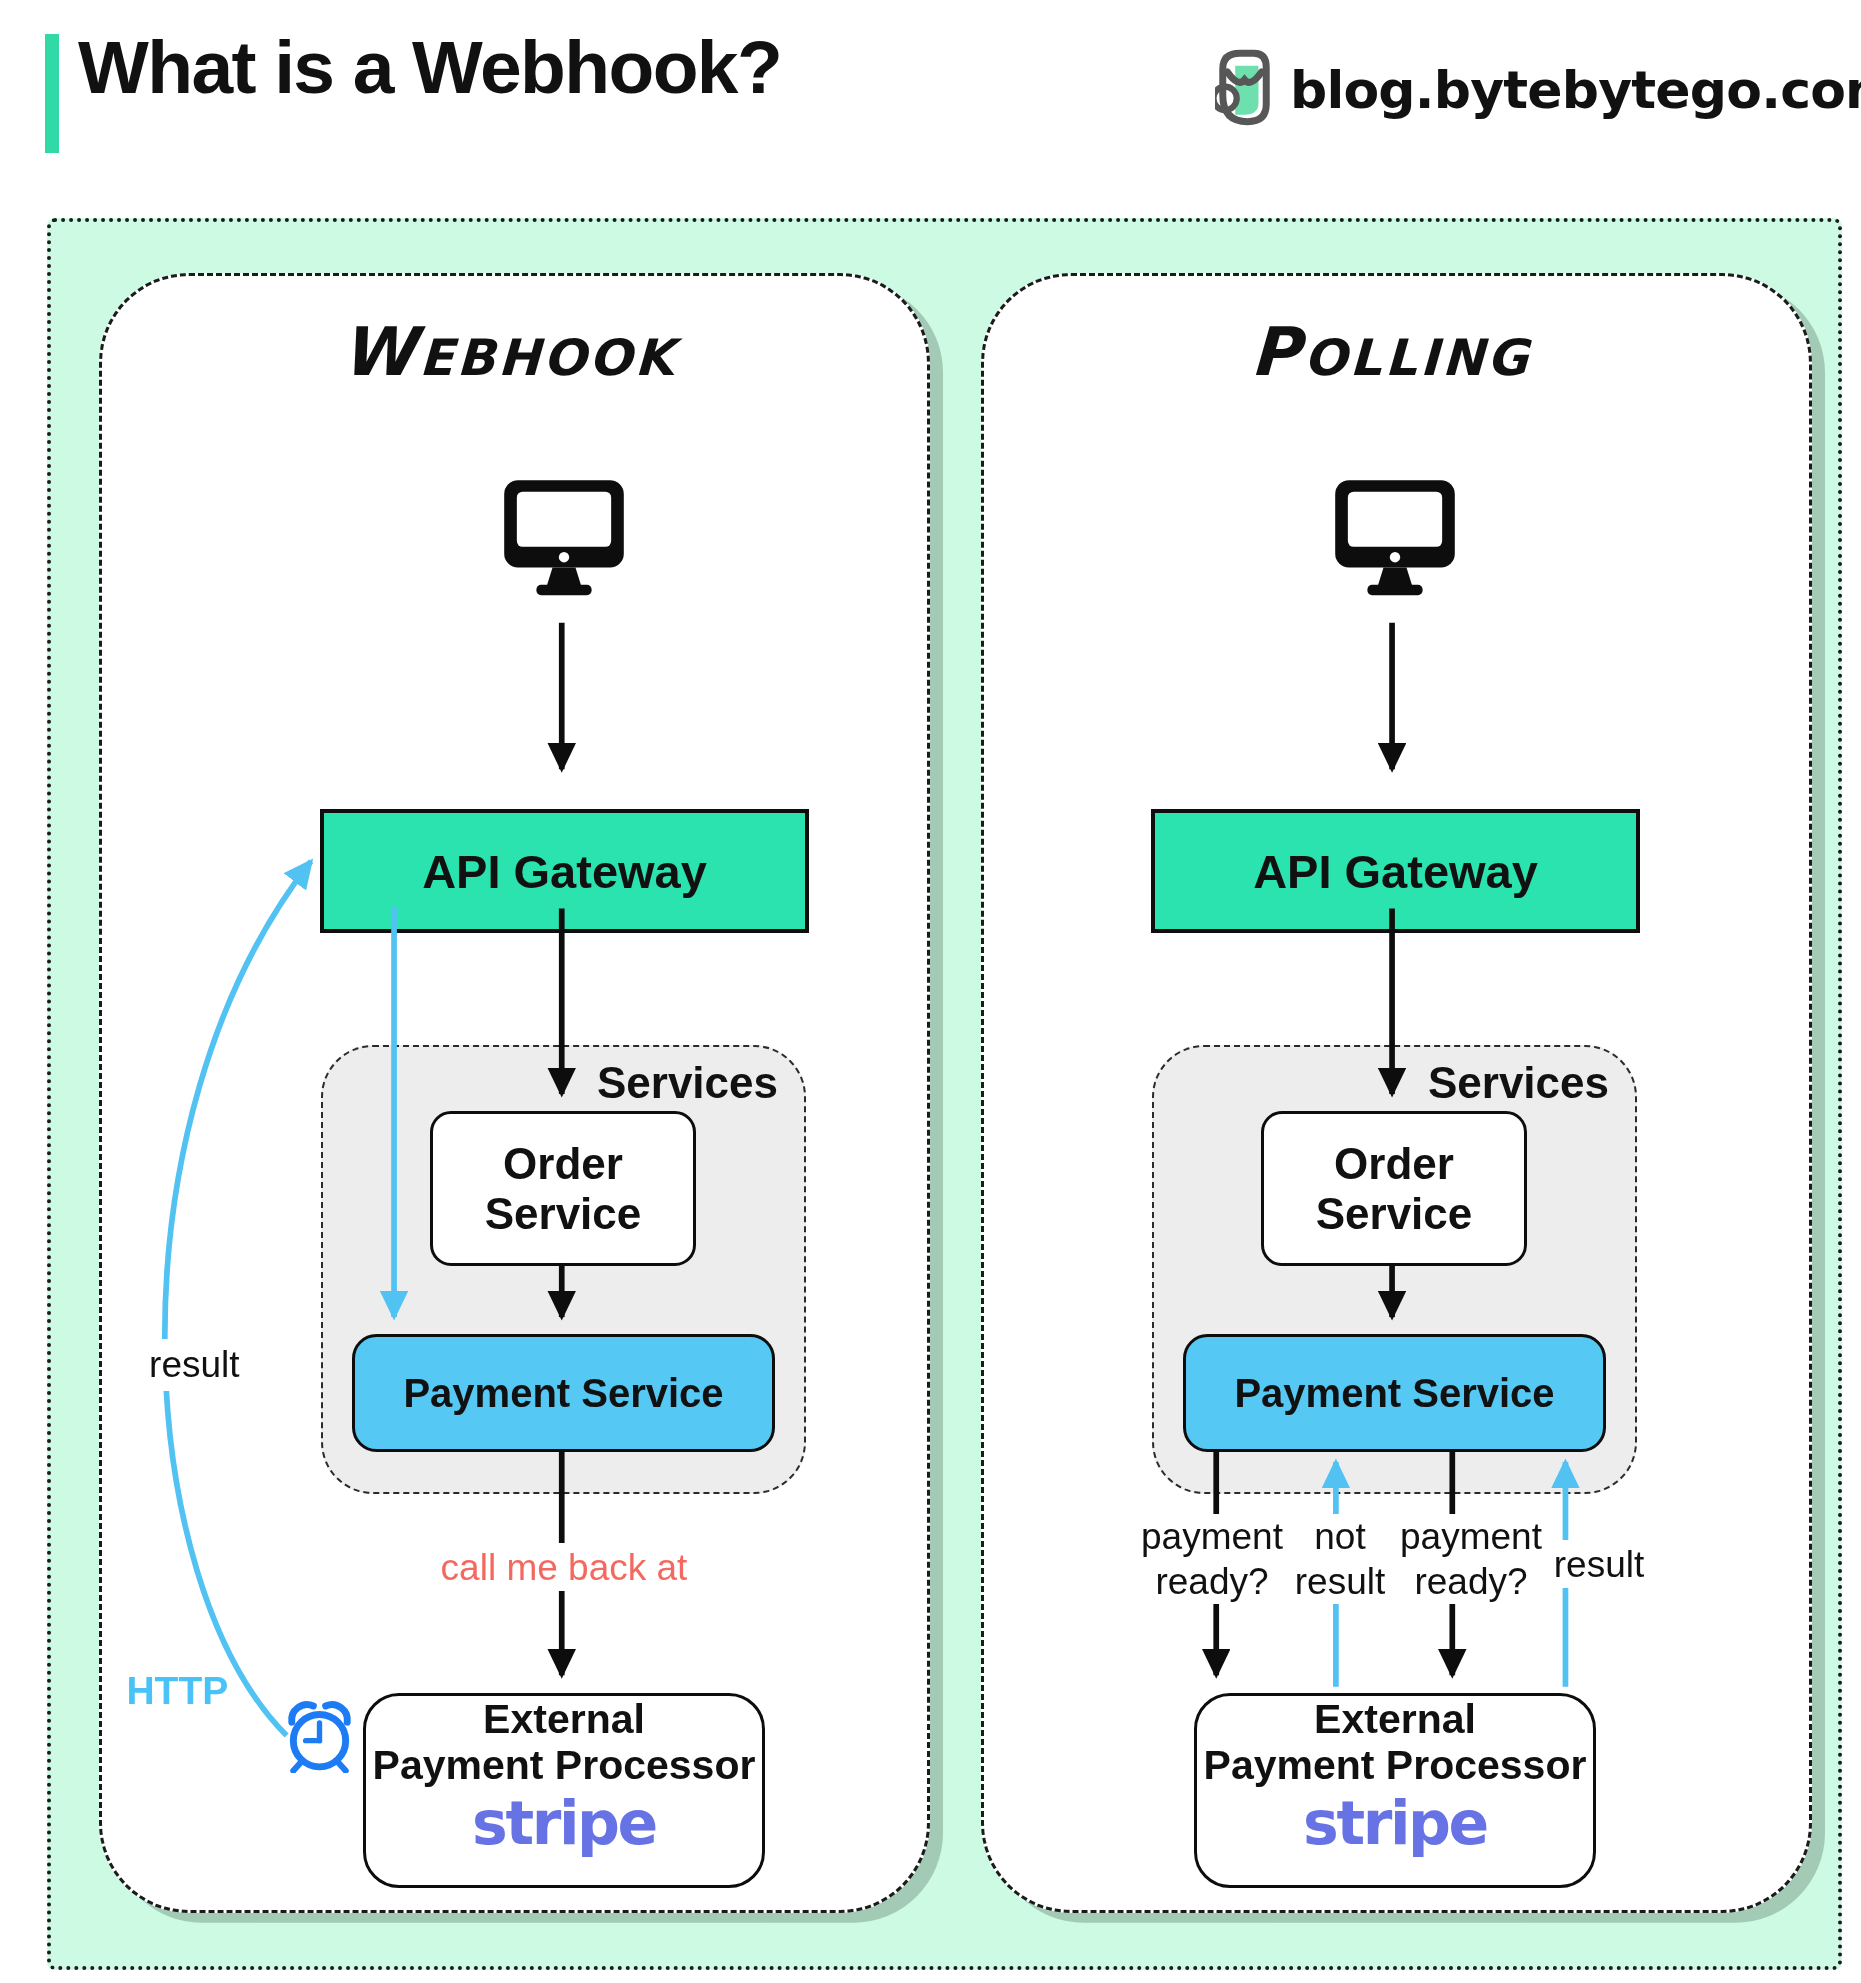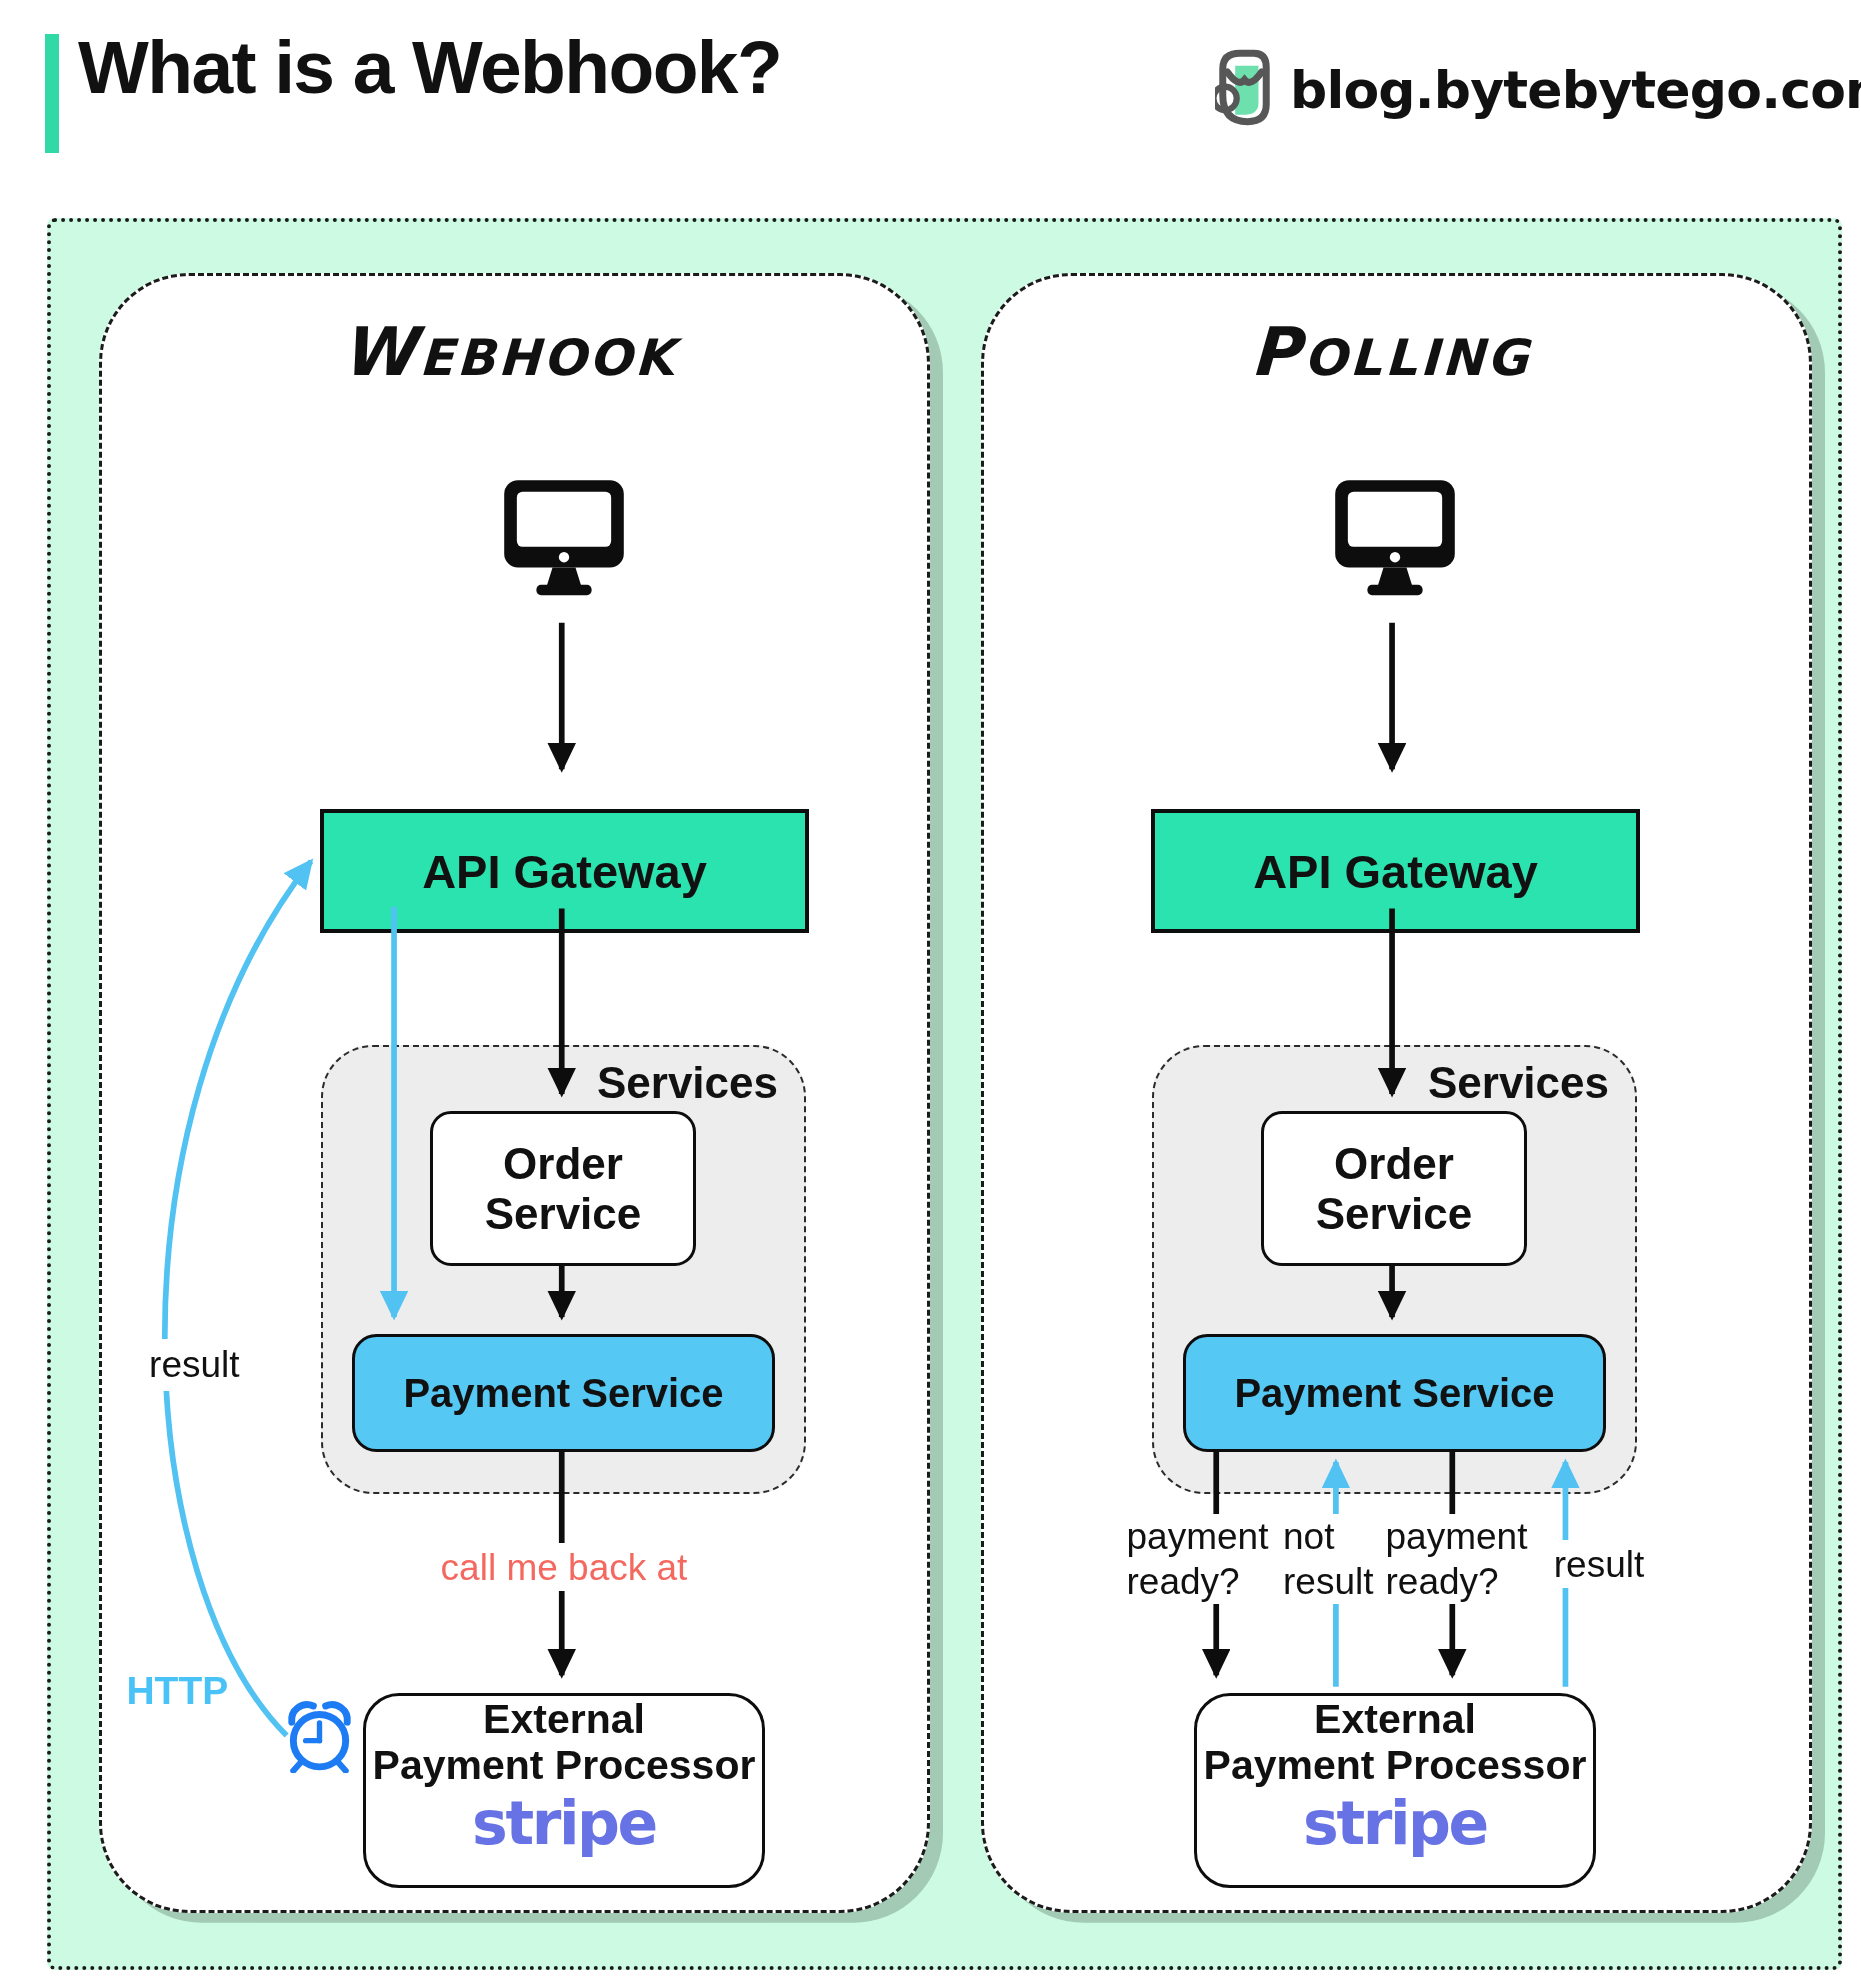--- a/index.html
+++ b/index.html
@@ -44,21 +44,21 @@
   .external-box{left:calc(var(--col) - 201px);top:1417px;width:402px;height:195px;background:#fff;
                 border:3.3px solid #0d0d0d;border-radius:36px;flex-direction:column;
                 font-size:41px;line-height:1.13;justify-content:flex-start;}
   .brand{font-family:"DejaVu Sans",sans-serif;font-size:60px;font-weight:bold;
          letter-spacing:-2.4px;color:#6772e5;margin-top:1.6px;}
 
   
   .overlay{position:absolute;left:0;top:0;width:1861px;height:1983px;z-index:20;pointer-events:none;}
 
   
-  .anno{position:absolute;z-index:30;font-size:37px;background:#fff;line-height:1.22;}
+  .anno{position:absolute;z-index:30;font-size:37px;text-align:center;background:#fff;line-height:1.22;}
   .red{color:#f4695f;}
   .blue-text{color:#49c3f7;font-weight:bold;font-size:39px;}
   .ctr{transform:translateX(-50%);}
   .result-l{left:39px;top:1063px;padding:3.3px 8.1px;}
   .http-l{left:24.4px;top:1391px;background:transparent;}
   .clock{position:absolute;left:179px;top:1420px;z-index:30;}
   .cb1{left:var(--col);top:1267px;padding:1.6px 9.8px;white-space:nowrap;}
   .cb2{left:var(--col);top:1318px;padding:1.6px 9.8px;white-space:nowrap;}
   .ask1{left:228px;top:1238px;width:171px;}
   .rep1{left:356px;top:1238px;width:114px;}

